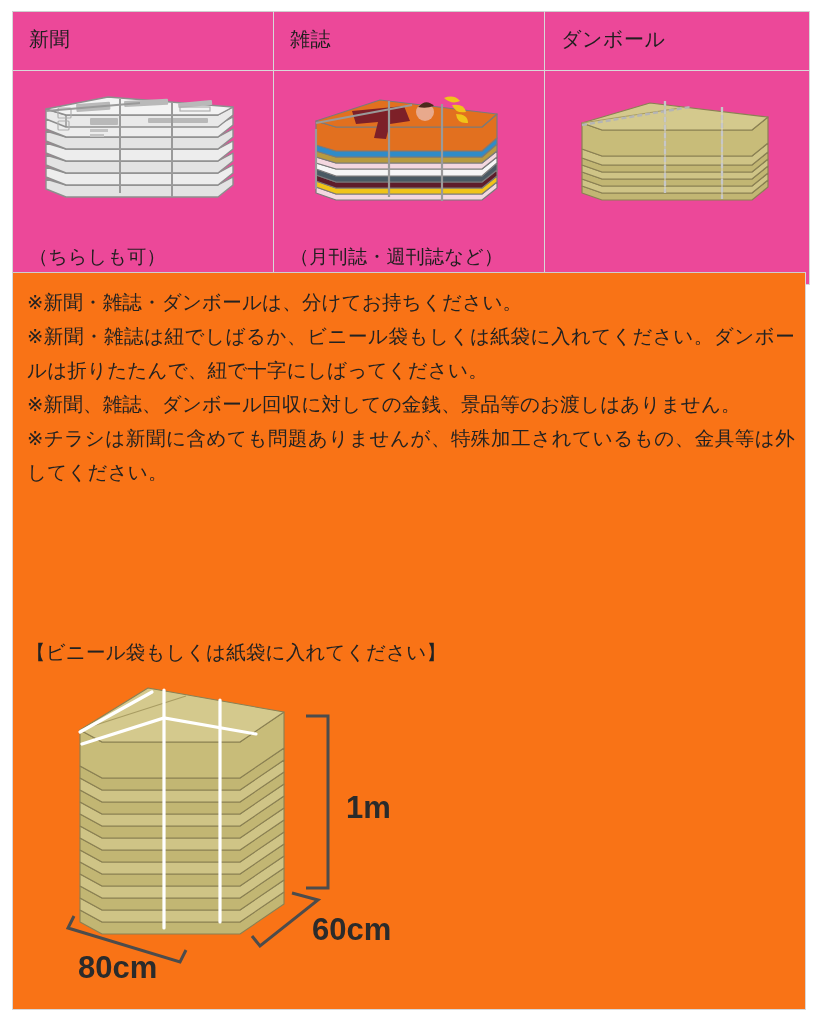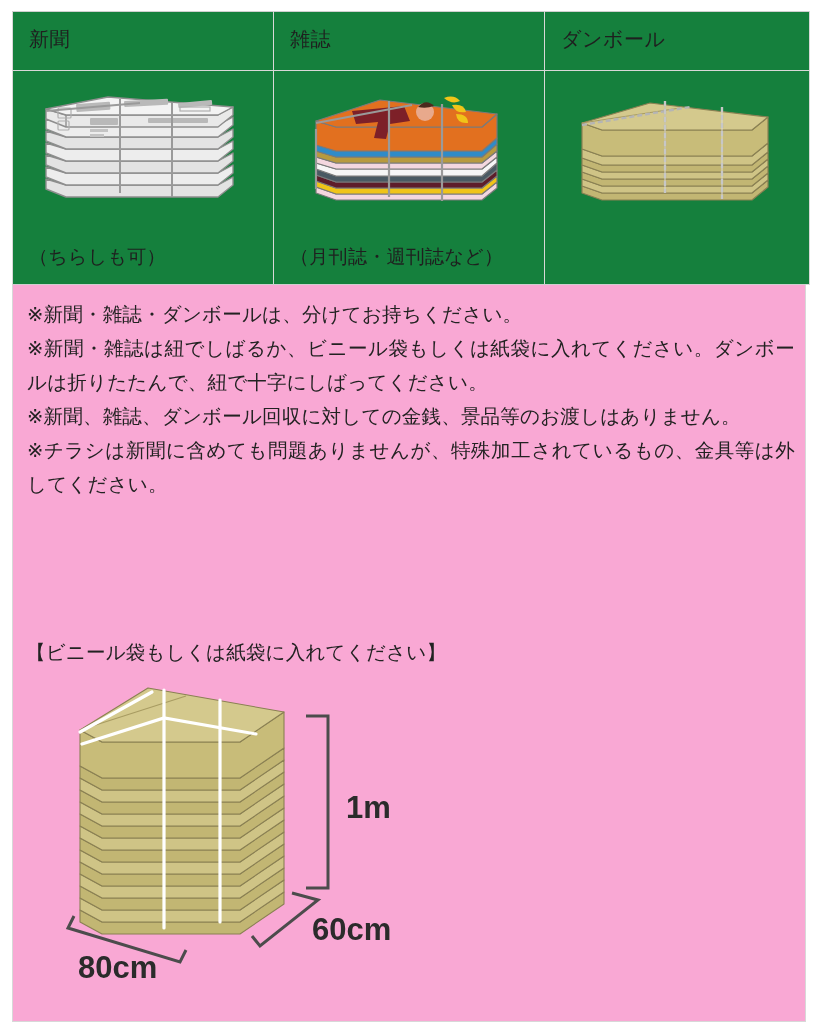--- a/index.html
+++ b/index.html
@@ -31,21 +31,21 @@
     top: 11px;
     width: 794px;
     border-collapse: collapse;
     table-layout: fixed;
   }
   .cat-table td {
     border: 1px solid #d8d8d8;
     border-top: 1px solid #cfcfcf;
     padding: 0;
     vertical-align: top;
-    background: #15803d;
+    background: #ec4899;
   }
   .cat-table td.c1 { width: 260px; }
   .cat-table td.c2 { width: 270px; }
   .cat-table td.c3 { width: 264px; }
 
   .hdr-cell {
     height: 58px;
     box-sizing: border-box;
     padding: 16px 0 0 16px;
     font-size: 20px;
@@ -81,22 +81,21 @@
   
   .notes-box {
     position: absolute;
     left: 12px;
     top: 272px;
     width: 794px;
     height: 738px;
     box-sizing: border-box;
     border: 1px solid #d8d8d8;
     border-top: 1px solid #cfcfcf;
-    background: #f9a8d4;
-    margin-top: 12px;
+    background: #f97316;
   }
   .notes {
     position: absolute;
     left: 14px;
     top: 12px;
     right: 10px;
     font-size: 19.5px;
     line-height: 34px;
     color: #222;
     letter-spacing: 0.2px;

